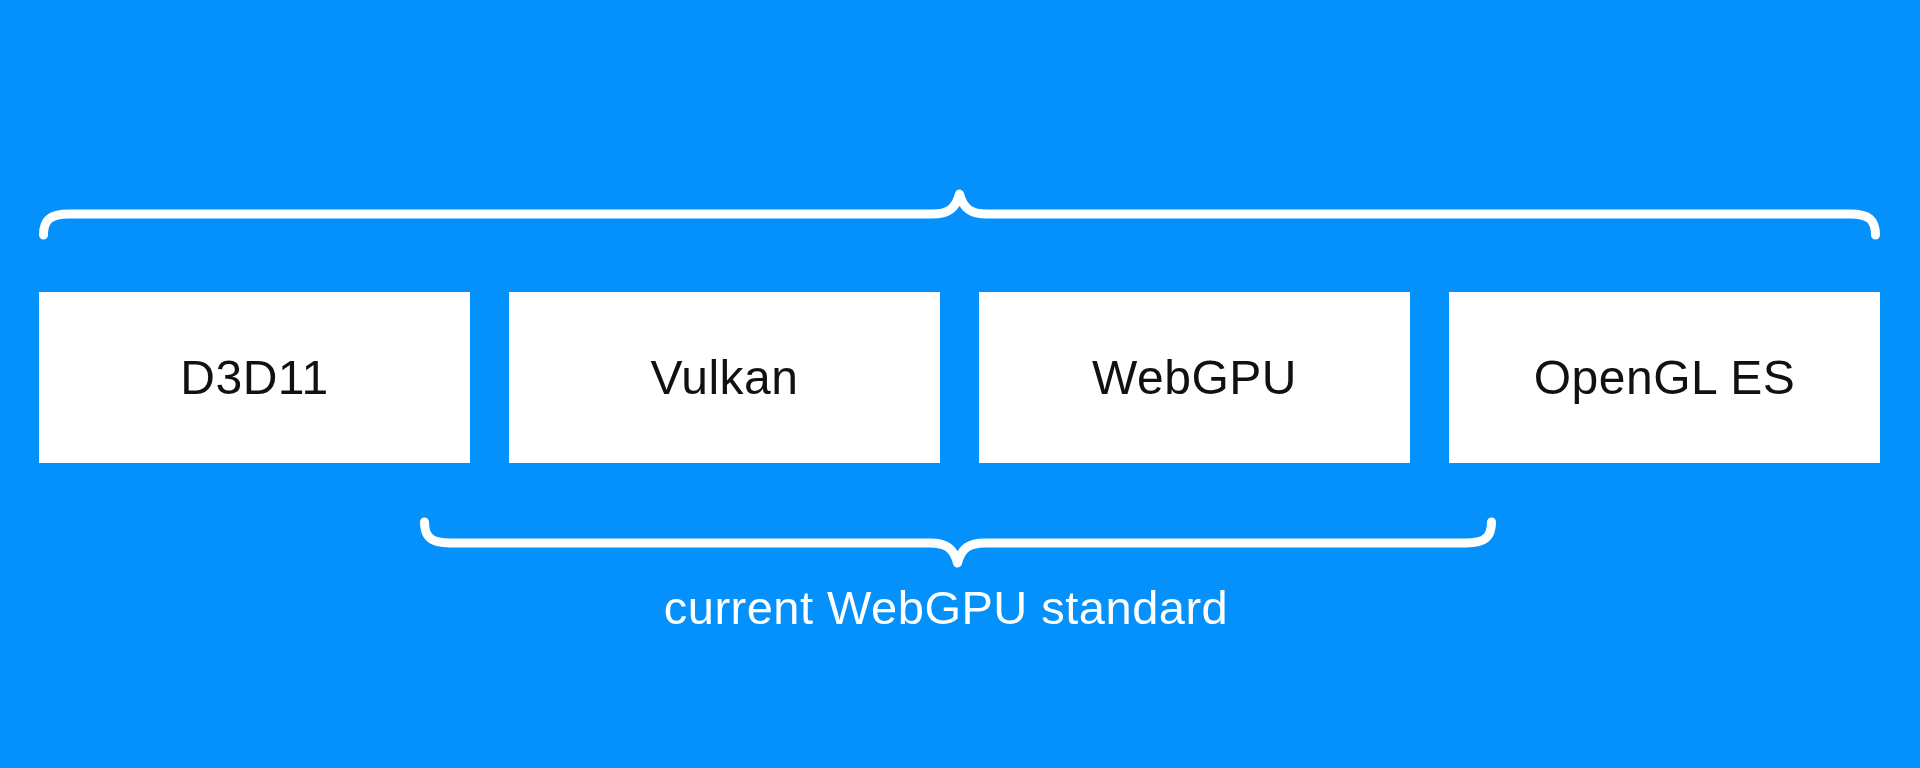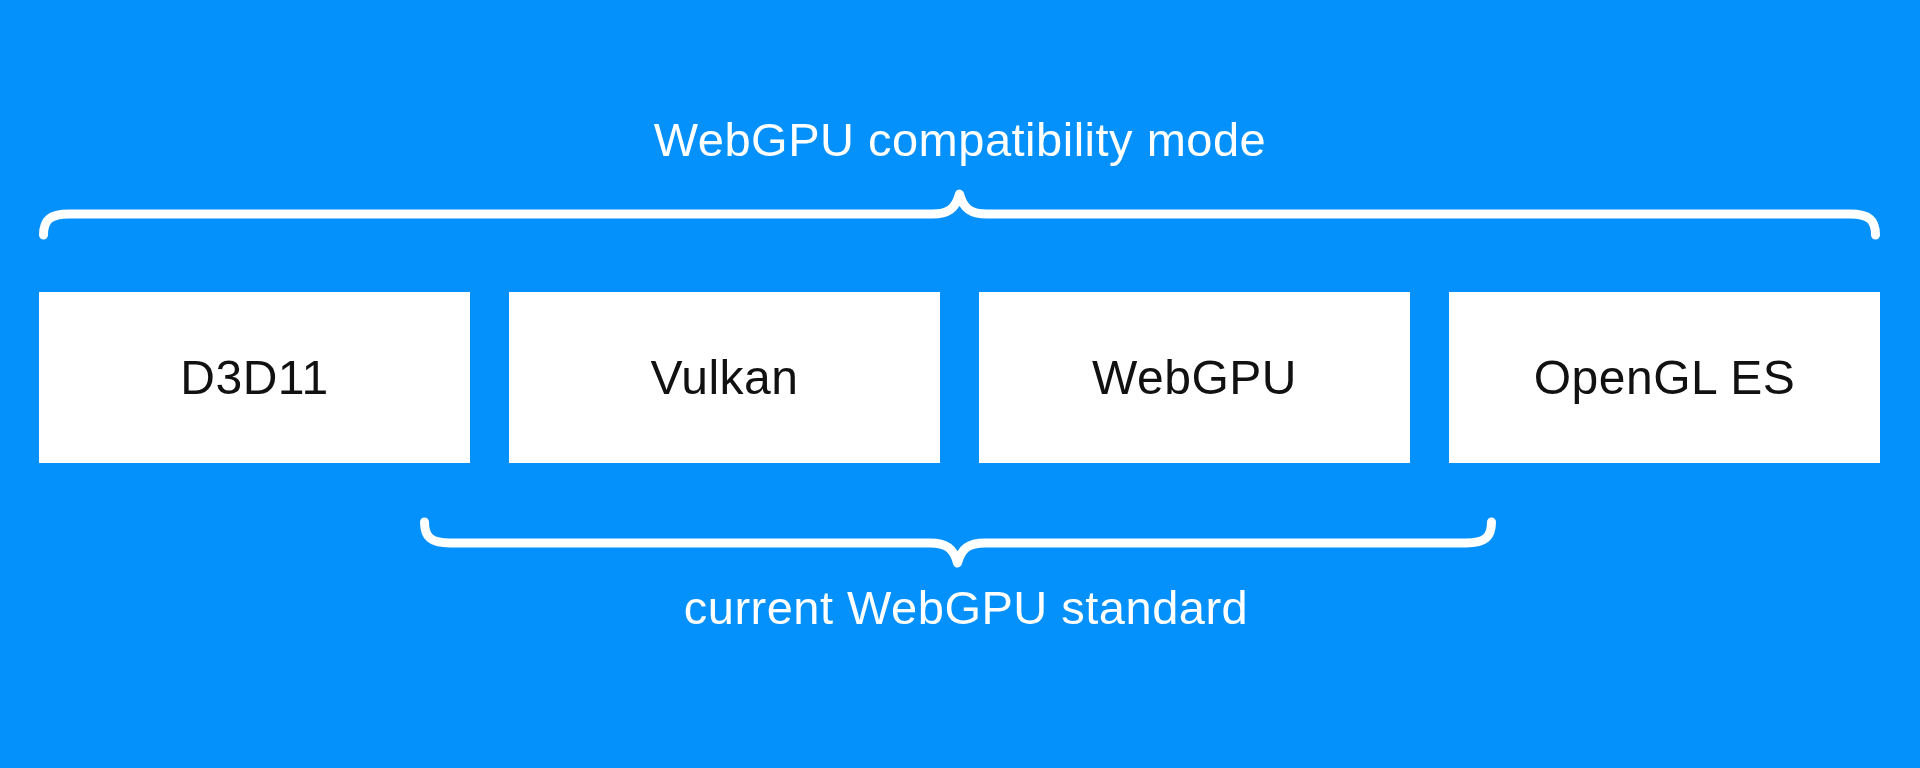--- a/index.html
+++ b/index.html
@@ -63,36 +63,35 @@
     background: var(--box-bg, #ffffff);
     color: var(--box-text, #111111);
     display: flex;
     align-items: center;
     justify-content: center;
     font-size: 48px;
     letter-spacing: 0.5px;
   }
   .bottom-title {
     position: absolute;
-    left: 428px;
+    left: 408px;
     top: 582px;
     width: 1076px;
     text-align: center;
     color: var(--accent-text, #ffffff);
     font-size: 47px;
     line-height: 1.1;
     letter-spacing: 0.5px;
   }
 </style>
 </head>
 <body>
 
 <div class="canvas">
 
-  <div class="top-title">WebGPU compatibility mode</div>
 
   <svg class="brace top-brace" viewBox="0 0 1841 53" preserveAspectRatio="none" aria-hidden="true">
     <path d="M 4.5 47
              C 4.5 32, 11 26, 30 26
              L 893 26
              C 909 26, 916.5 21, 920.5 6
              C 924.5 21, 932 26, 948 26
              L 1811 26
              C 1830 26, 1836.5 32, 1836.5 47"></path>
   </svg>

